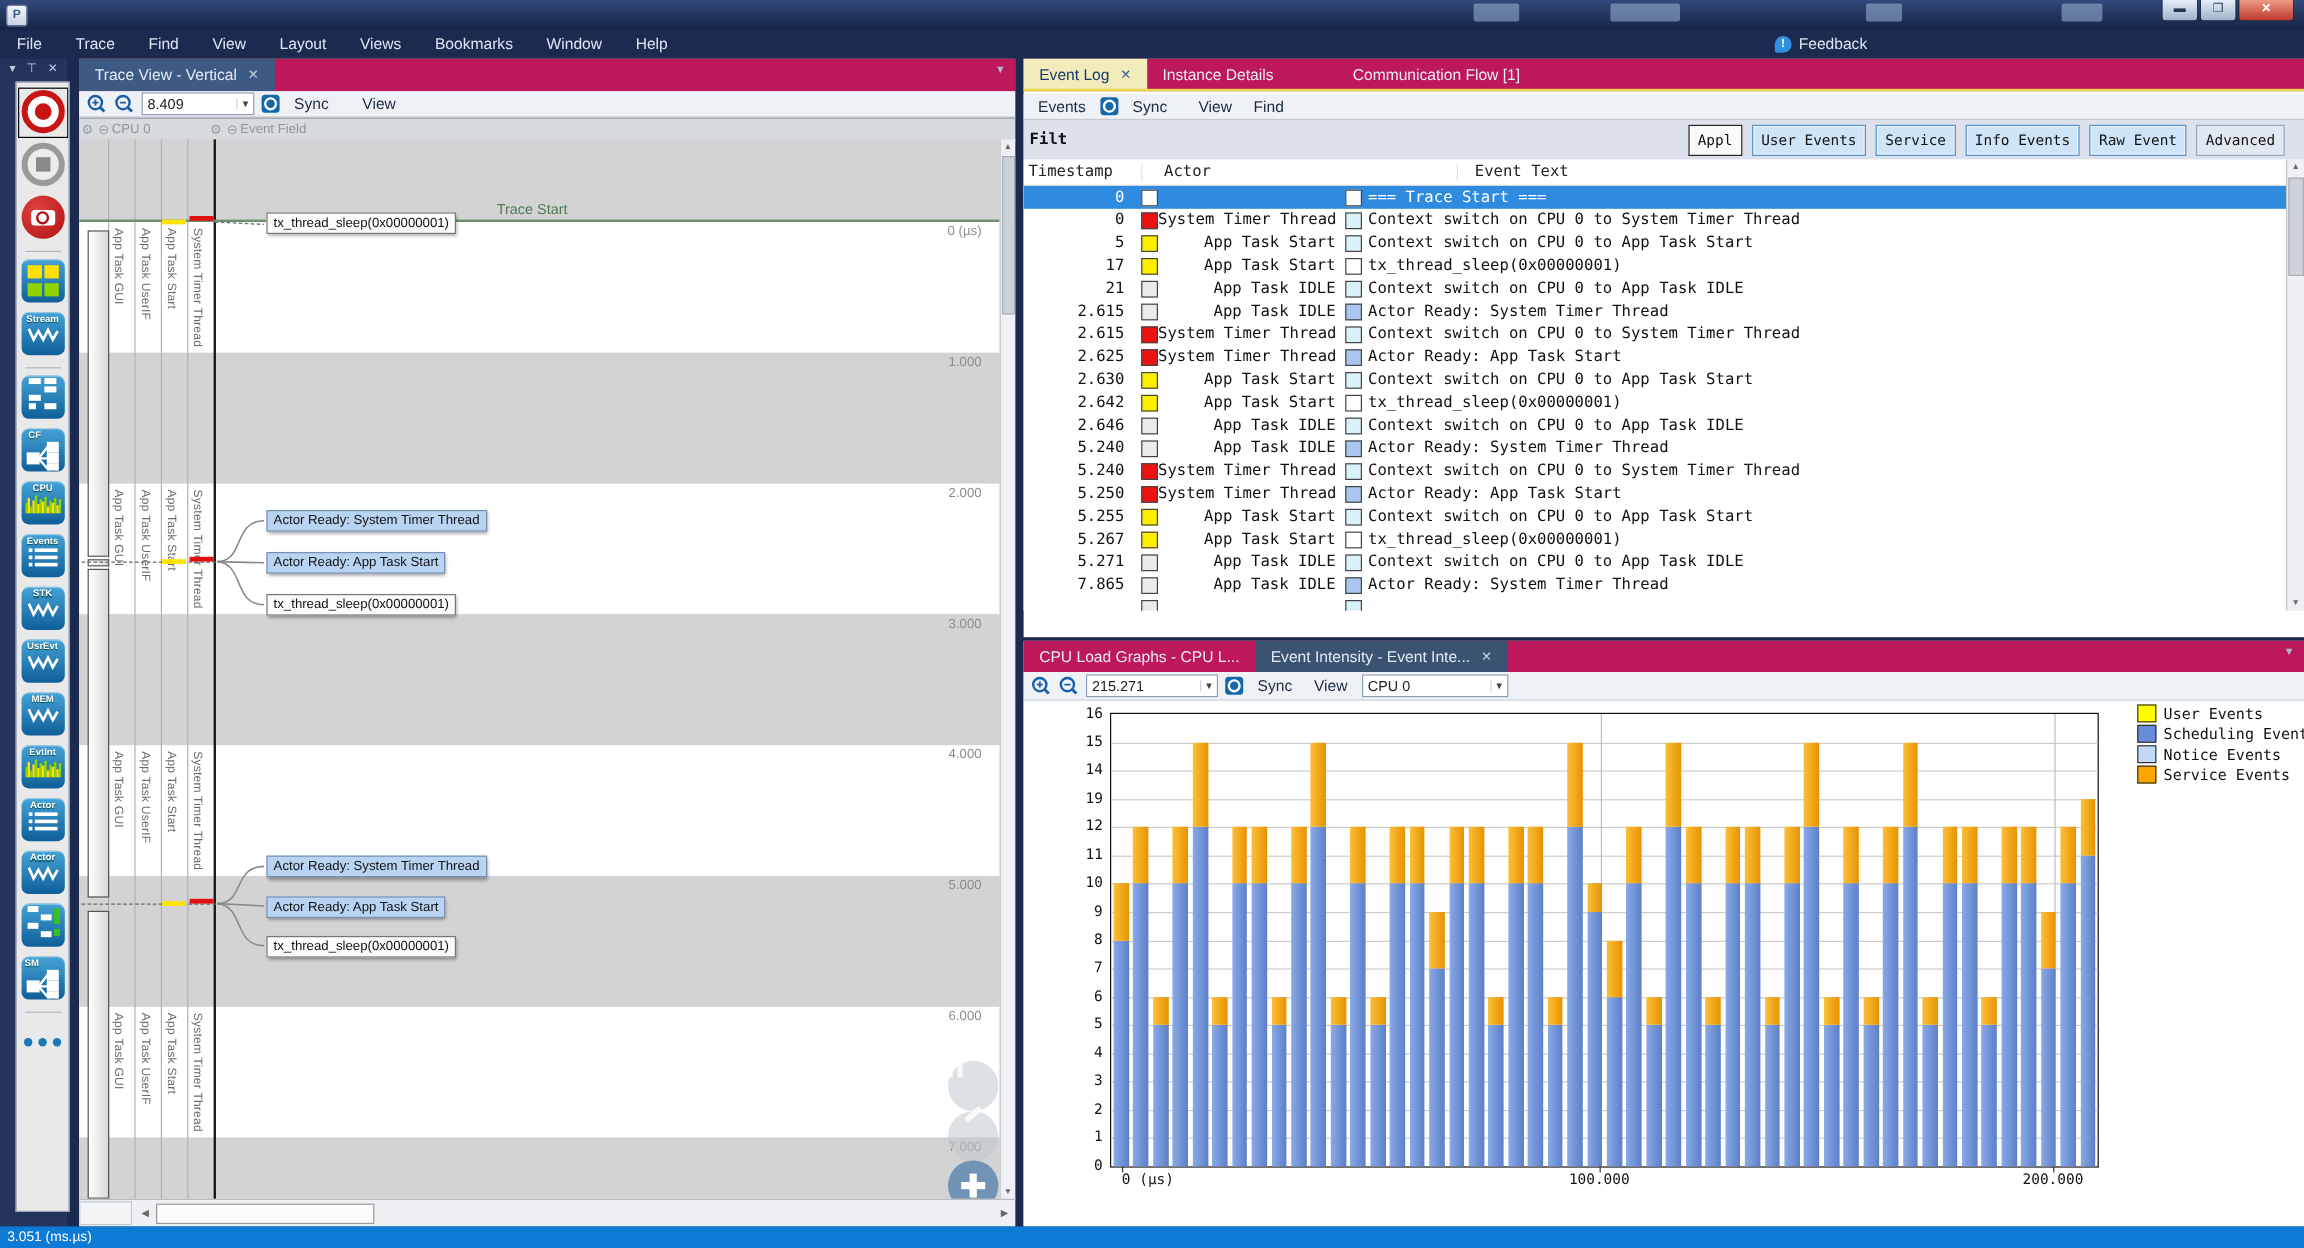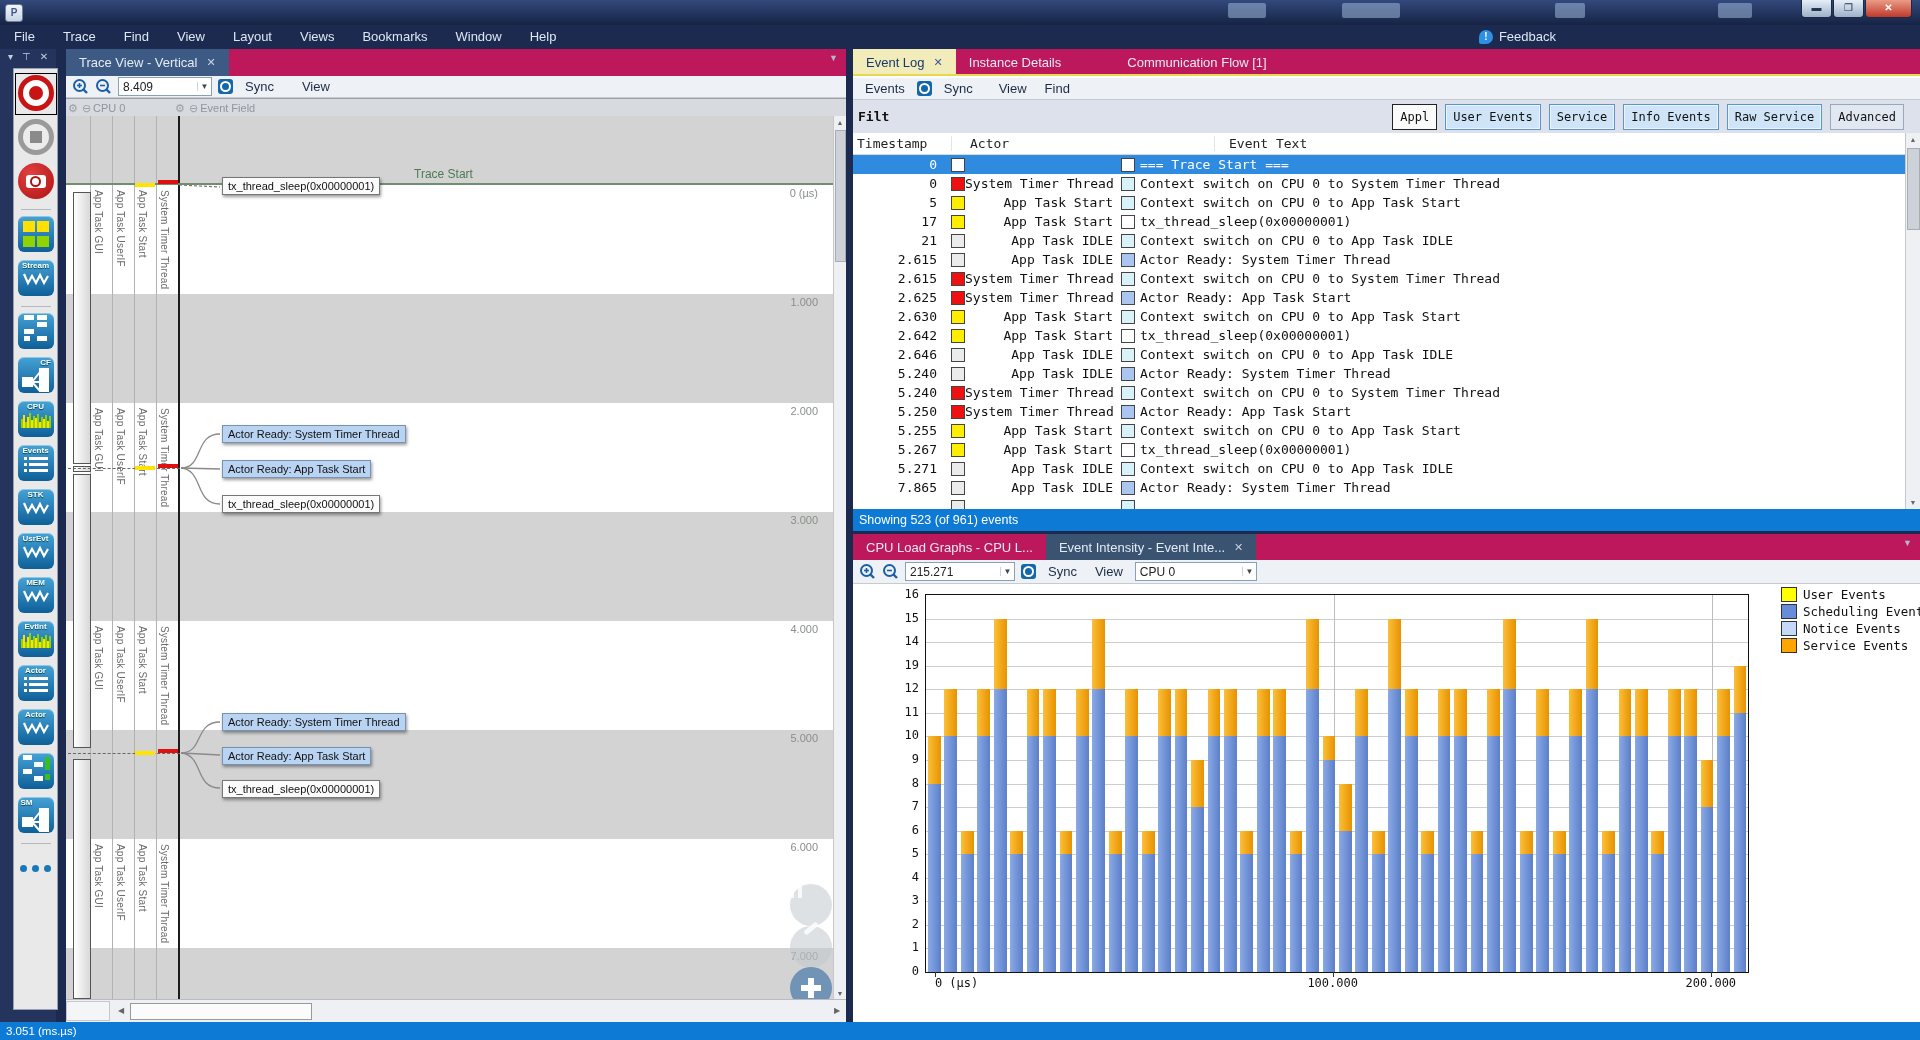--- a/index.html
+++ b/index.html
@@ -220,21 +220,21 @@
               <rect x="3" y="2" width="10" height="5"></rect>
               <rect x="16" y="2" width="10" height="5"></rect>
               <rect x="16" y="9" width="10" height="5"></rect>
               <rect x="3" y="16" width="10" height="5"></rect>
               <rect x="16" y="23" width="10" height="5"></rect>
               <rect x="3" y="23" width="6" height="5"></rect>
             </g>
           </svg></div>
       </div>
       <div class="side-btn">
-        <div class="tile"><div class="tl" style="text-align:center;padding-left:20px">CF</div><svg width="28" height="24">
+        <div class="tile"><div class="tl" style="text-align:left;padding-left:6px">CF</div><svg width="28" height="24">
             <g fill="#fff" stroke="#fff" stroke-width="2">
               <rect x="1" y="10" width="9" height="8"></rect>
               <rect x="18" y="1" width="8" height="7"></rect>
               <rect x="18" y="10" width="8" height="7"></rect>
               <rect x="18" y="19" width="8" height="7"></rect>
               <path d="M10,14 L18,4 M10,14 L18,14 M10,14 L18,23" fill="none"></path>
             </g>
           </svg></div>
       </div>
       <div class="side-btn">
@@ -518,21 +518,21 @@
     <span class="tb-label" style="margin-left:8px">View</span>
     <span class="tb-label">Find</span>
   </div>
   <div id="ev-filter">
     <span id="filter-label">Filt</span>
     <div id="filter-btns">
         <div class="fbtn plain">Appl</div>
         <div class="fbtn blue">User Events</div>
         <div class="fbtn blue">Service</div>
         <div class="fbtn blue">Info Events</div>
-        <div class="fbtn blue">Raw Service</div>
+        <div class="fbtn blue">Raw Event</div>
         <div class="fbtn dim">Advanced</div>
       </div>
   </div>
   <div id="ev-table">
     <div id="ev-head">
       <span class="ch-ts">Timestamp</span>
       <span class="ch-actor">Actor</span>
       <span class="ch-text">Event Text</span>
     </div>
     <div id="ev-rows">
@@ -669,21 +669,20 @@
           <div class="sq sq2" style="background:#d9f1f9"></div>
           <div class="c-text"></div>
         </div>
       </div>
   </div>
   <div id="ev-vscroll" class="vscroll" style="width:14px">
     <div class="sarrow" style="width:14px;top:0">▲</div>
     <div class="vthumb" style="width:11px;top:15px;height:80px"></div>
     <div class="sarrow" style="width:14px;bottom:0">▼</div>
   </div>
-  <div id="ev-status">Showing 523 (of 961) events</div>
 </div>
 
 <div id="bt-panel" class="abs">
   <div id="bt-tabs" class="tabbar">
       <div class="ttab">
         <span>CPU Load Graphs - CPU L...</span>
       </div>
       <div class="ttab act-steel">
         <span>Event Intensity - Event Inte...</span>
         <span class="x">✕</span>

